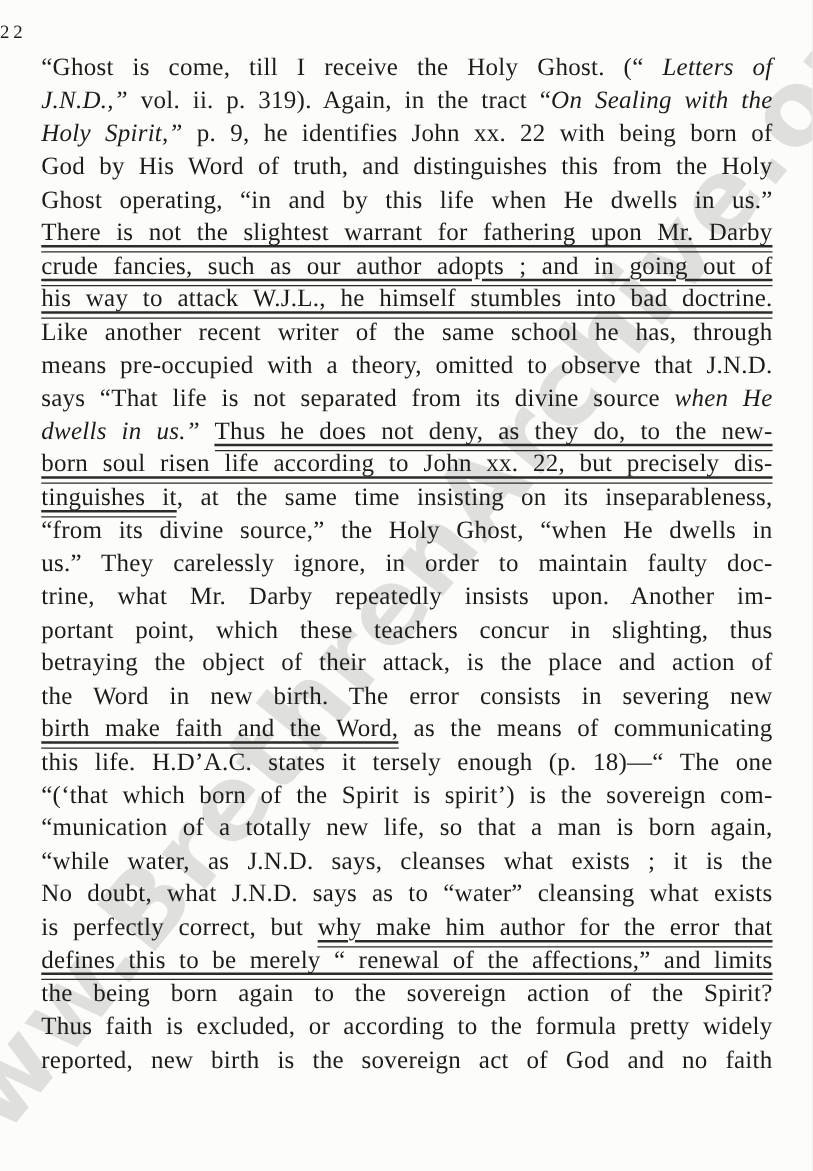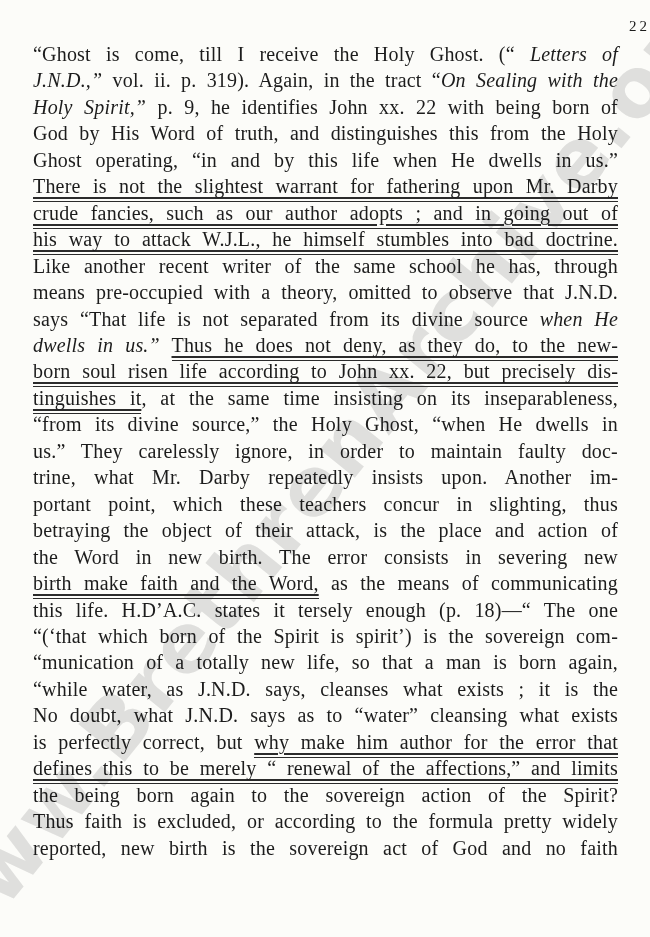--- a/index.html
+++ b/index.html
@@ -21,21 +21,21 @@
     font-size:82px;
     letter-spacing:2px;
     color:rgba(168,168,168,0.34);
     white-space:nowrap;
     z-index:0;
     pointer-events:none;
   }
   .pagenum {
     position:absolute;
     top:18px; left:0; right:0;
-    text-align:right;
+    text-align:left;
     font-size:15px;
     letter-spacing:3px;
     z-index:1;
   }
   .text {
     position:absolute;
     top:41px; left:33px; right:32px;
     z-index:1;
   }
   .line {

